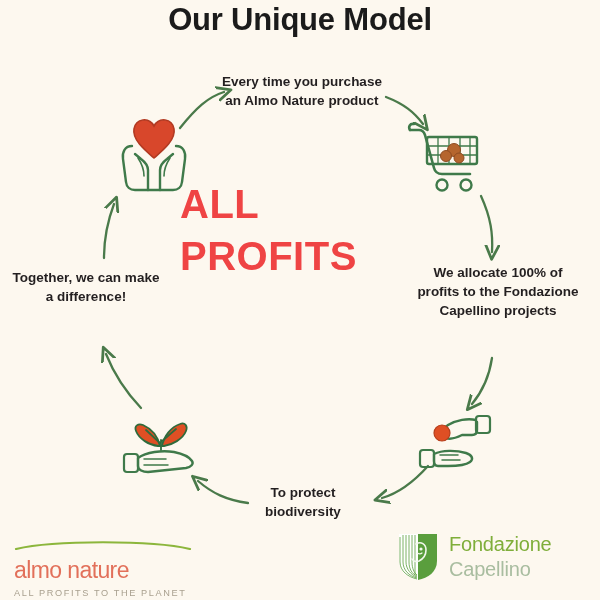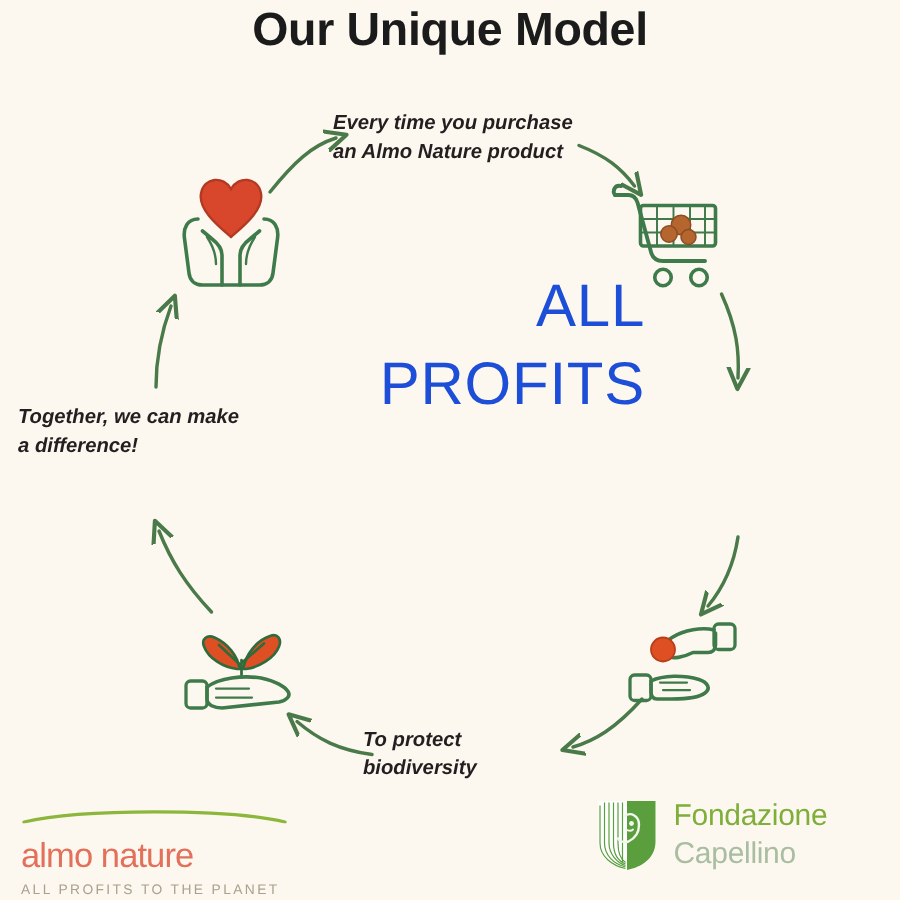--- a/index.html
+++ b/index.html
@@ -34,43 +34,43 @@
     letter-spacing: -0.2px;
     font-family: "Liberation Sans", sans-serif;
   }
 
   
   .center-headline {
     position: absolute;
     left: 180px;
     top: 178px;
     width: 250px;
-    text-align: right;
-    color: #1d4ed8;
-    font-weight: normal;
+    text-align: left;
+    color: #ef4444;
+    font-weight: bold;
     font-size: 40px;
     line-height: 52px;
     letter-spacing: 0.5px;
     font-family: "Liberation Sans", sans-serif;
   }
   .center-headline div { white-space: nowrap; }
 
   
   .caption {
     position: absolute;
-    font-style: italic;
     font-weight: bold;
     color: #231f20;
     font-size: 13.5px;
     line-height: 19px;
+    text-align: center;
     font-family: "Liberation Sans", sans-serif;
   }
   .cap-top    { left: 222px; top: 72px;  width: 160px; }
   .cap-right  { left: 412px; top: 263px; width: 172px; }
-  .cap-bottom { left: 242px; top: 483px; width: 142px; }
+  .cap-bottom { left: 232px; top: 483px; width: 142px; }
   .cap-left   { left: 12px;  top: 268px; width: 148px; }
 
   
   .icon-box { position: absolute; }
   .ic-heart  { left: 108px; top: 112px; }
   .ic-cart   { left: 404px; top: 118px; }
   .ic-give   { left: 412px; top: 404px; }
   .ic-sprout { left: 118px; top: 404px; }
 
   
@@ -158,20 +158,21 @@
 
     <path d="M104,258 C104,236 108,220 114,204" fill="none" stroke="#4a7a4a" stroke-width="2.3" stroke-linecap="round" marker-end="url(#ah)"></path>
   </svg>
 
   <div class="center-headline">
     <div>ALL</div>
     <div>PROFITS</div>
   </div>
 
   <div class="caption cap-top">Every time you purchase an Almo Nature product</div>
+  <div class="caption cap-right">We allocate 100% of profits to the Fondazione Capellino projects</div>
   <div class="caption cap-bottom">To protect biodiversity</div>
   <div class="caption cap-left">Together, we can make a difference!</div>
 
   <div class="icon-box ic-heart">
     <svg width="92" height="84" viewBox="0 0 92 84">
       <path d="M46,14 C41,5 28,6 26,17 C24,28 38,39 46,46 C54,39 68,28 66,17 C64,6 51,5 46,14 Z" fill="#d8472b" stroke="#b23a22" stroke-width="1.6"></path>
       <path d="M24,34 C17,34 14,40 15,47 L18,70 C18.5,75 22,78 27,78 L40,78 L40,58
                C40,54 37,50 33,47 L27,42" fill="none" stroke="#3f7a4a" stroke-width="2.4" stroke-linecap="round" stroke-linejoin="round"></path>
       <path d="M68,34 C75,34 78,40 77,47 L74,70 C73.5,75 70,78 65,78 L52,78 L52,58
                C52,54 55,50 59,47 L65,42" fill="none" stroke="#3f7a4a" stroke-width="2.4" stroke-linecap="round" stroke-linejoin="round"></path>

